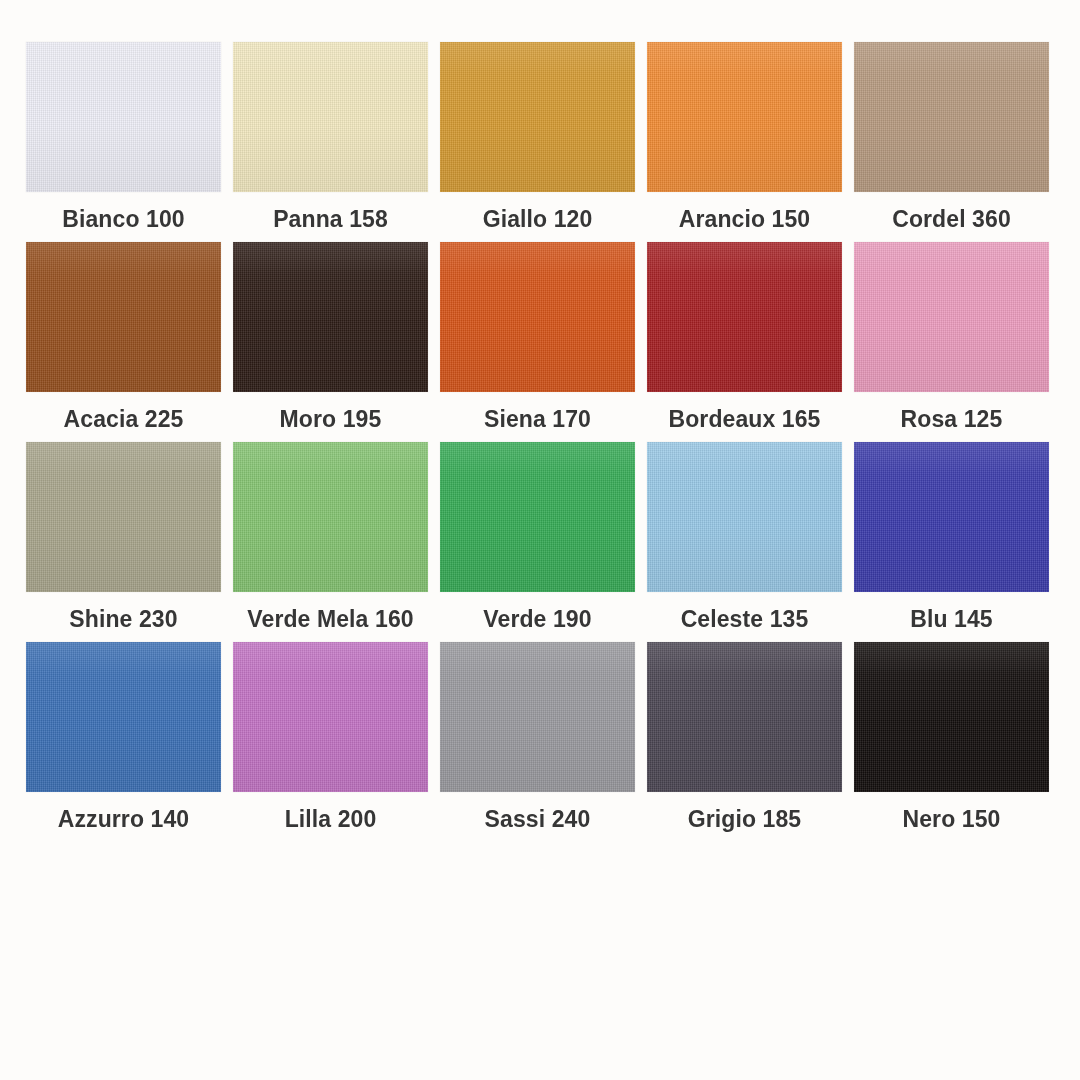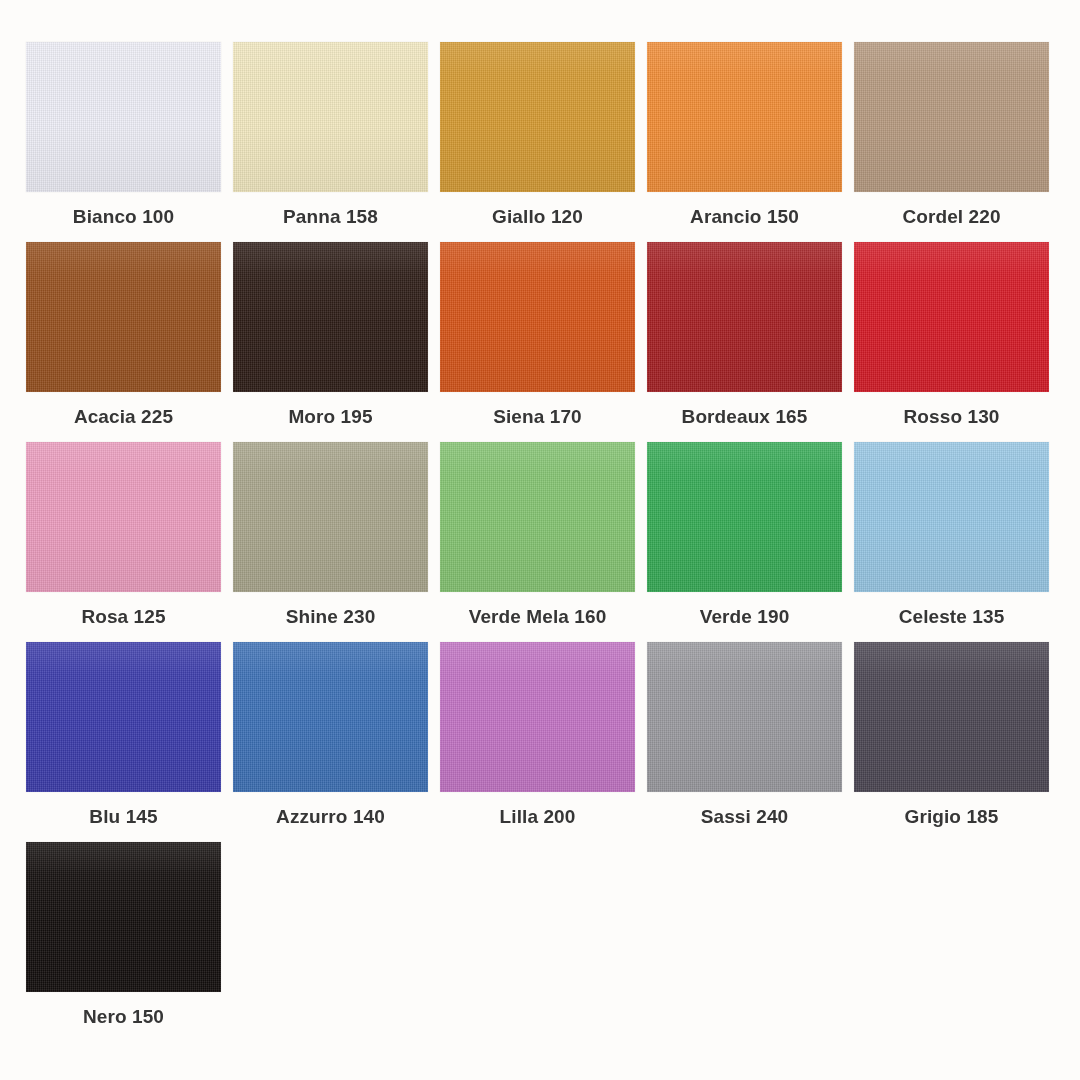--- a/index.html
+++ b/index.html
@@ -73,21 +73,21 @@
     background: linear-gradient(180deg,
       rgba(255,255,255,0.10) 0%,
       rgba(255,255,255,0.02) 22%,
       rgba(0,0,0,0.00) 55%,
       rgba(0,0,0,0.045) 100%);
     pointer-events: none;
   }
 
   .swatch-label {
     margin-top: 15px;
-    font-size: 19px;
+    font-size: 23px;
     font-weight: 700;
     letter-spacing: 0.1px;
     color: #363636;
     text-align: left;
     line-height: 1.1;
     white-space: nowrap;
   }
 </style>
 </head>
 <body>
@@ -105,41 +105,37 @@
       <div class="swatch-cell">
         <div class="swatch-chip" style="background-color: rgb(213, 154, 50);"></div>
         <div class="swatch-label">Giallo 120</div>
       </div>
       <div class="swatch-cell">
         <div class="swatch-chip" style="background-color: rgb(241, 140, 53);"></div>
         <div class="swatch-label">Arancio 150</div>
       </div>
       <div class="swatch-cell">
         <div class="swatch-chip" style="background-color: rgb(183, 154, 128);"></div>
-        <div class="swatch-label">Cordel 220</div>
+        <div class="swatch-label">Cordel 360</div>
       </div>
       <div class="swatch-cell">
         <div class="swatch-chip" style="background-color: rgb(151, 80, 30);"></div>
         <div class="swatch-label">Acacia 225</div>
       </div>
       <div class="swatch-cell">
         <div class="swatch-chip" style="background-color: rgb(45, 28, 22);"></div>
         <div class="swatch-label">Moro 195</div>
       </div>
       <div class="swatch-cell">
         <div class="swatch-chip" style="background-color: rgb(214, 84, 24);"></div>
         <div class="swatch-label">Siena 170</div>
       </div>
       <div class="swatch-cell">
         <div class="swatch-chip" style="background-color: rgb(166, 31, 35);"></div>
         <div class="swatch-label">Bordeaux 165</div>
-      </div>
-      <div class="swatch-cell">
-        <div class="swatch-chip" style="background-color: rgb(214, 26, 38);"></div>
-        <div class="swatch-label">Rosso 130</div>
       </div>
       <div class="swatch-cell">
         <div class="swatch-chip" style="background-color: rgb(236, 156, 190);"></div>
         <div class="swatch-label">Rosa 125</div>
       </div>
       <div class="swatch-cell">
         <div class="swatch-chip" style="background-color: rgb(169, 166, 140);"></div>
         <div class="swatch-label">Shine 230</div>
       </div>
       <div class="swatch-cell">

